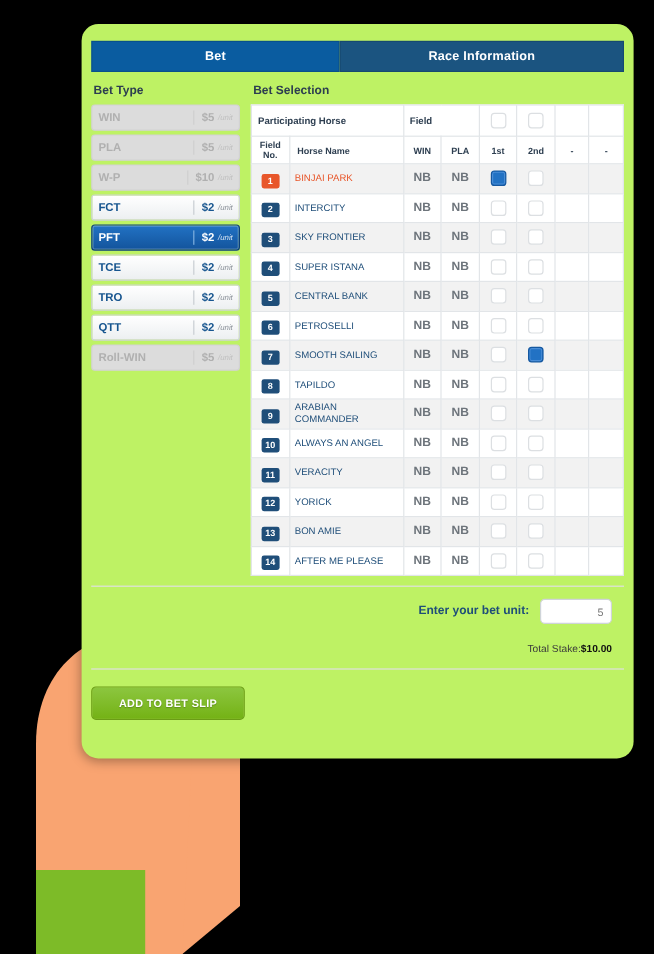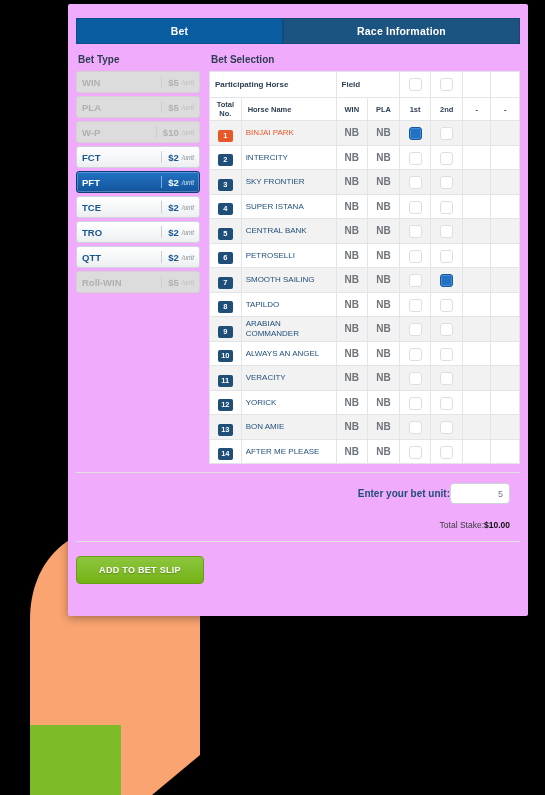--- a/index.html
+++ b/index.html
@@ -6,22 +6,22 @@
   body{
     width:545px;height:795px;background:#000;
     font-family:"Liberation Sans",sans-serif;
     -webkit-font-smoothing:antialiased;overflow:hidden;position:relative;
   }
   
   #hand-graphic{position:absolute;left:0;top:525px;width:200px;height:270px;z-index:1;}
   #hand-graphic svg{display:block;}
   
   #app-card{
-    position:absolute;left:68px;top:4px;width:460px;height:612px;
-    background:#f0abfc;border-radius:2px;z-index:3;
+    position:absolute;left:68px;top:20px;width:460px;height:612px;
+    background:#bef264;border-radius:14px;z-index:3;
     box-shadow:0 2px 10px rgba(0,0,0,.35);overflow:hidden;
   }
   
   .tabbar{display:flex;height:26px;margin:14px 8px 0 8px;}
   .tab{
     flex:0 0 207px;display:flex;align-items:center;justify-content:center;
     color:#fff;font-size:10.5px;font-weight:bold;letter-spacing:.2px;
     border:1px solid rgba(0,0,0,.12);box-sizing:border-box;
   }
   .tab.active{background:#0a5ca0;flex:0 0 207px;}
@@ -90,21 +90,21 @@
   .cell-cb{text-align:center;}
   .cb{display:inline-block;width:11px;height:11px;border-radius:3px;
       border:1px solid #dcdfe2;background:#fff;vertical-align:middle;}
   .cb.on{background:#2272c4;border-color:#1558a0;box-shadow:inset 0 0 0 1px #4a8dd6;}
   
   .unit-bar{
     display:flex;align-items:center;justify-content:flex-end;
     padding:10px 10px 10px 0;margin:8px 8px 0 8px;
     border-top:1px solid #e0e0e0;
   }
-  .unit-lbl{font-size:10px;font-weight:bold;color:#1f4e79;}
+  .unit-lbl{font-size:10px;font-weight:bold;color:#1f4e79;margin-right:9px;}
   .unit-inp{
     width:60px;height:21px;border:1px solid #cfd4d8;border-radius:4px;
     background:#fff;font-size:9px;color:#777;text-align:right;
     padding:0 6px;box-sizing:border-box;font-family:"Liberation Sans",sans-serif;
   }
   .stake-bar{
     text-align:right;padding:0 10px 9px 0;margin:0 8px;
     border-bottom:1px solid #e0e0e0;
   }
   .stake-txt{font-size:8.5px;color:#3a3a3a;}
@@ -218,21 +218,21 @@
             <td class="cell-cb">
               <span class="cb"></span>
             </td>
             <td class="cell-cb">
               <span class="cb"></span>
             </td>
             <td></td>
             <td></td>
           </tr>
           <tr class="hdr-b">
-            <td>Total No.</td>
+            <td>Field No.</td>
             <td class="lft">Horse Name</td>
             <td>WIN</td>
             <td>PLA</td>
             <td>1st</td>
             <td>2nd</td>
             <td>-</td>
             <td>-</td>
           </tr>
         </tbody>
         <tbody id="horse-rows">

